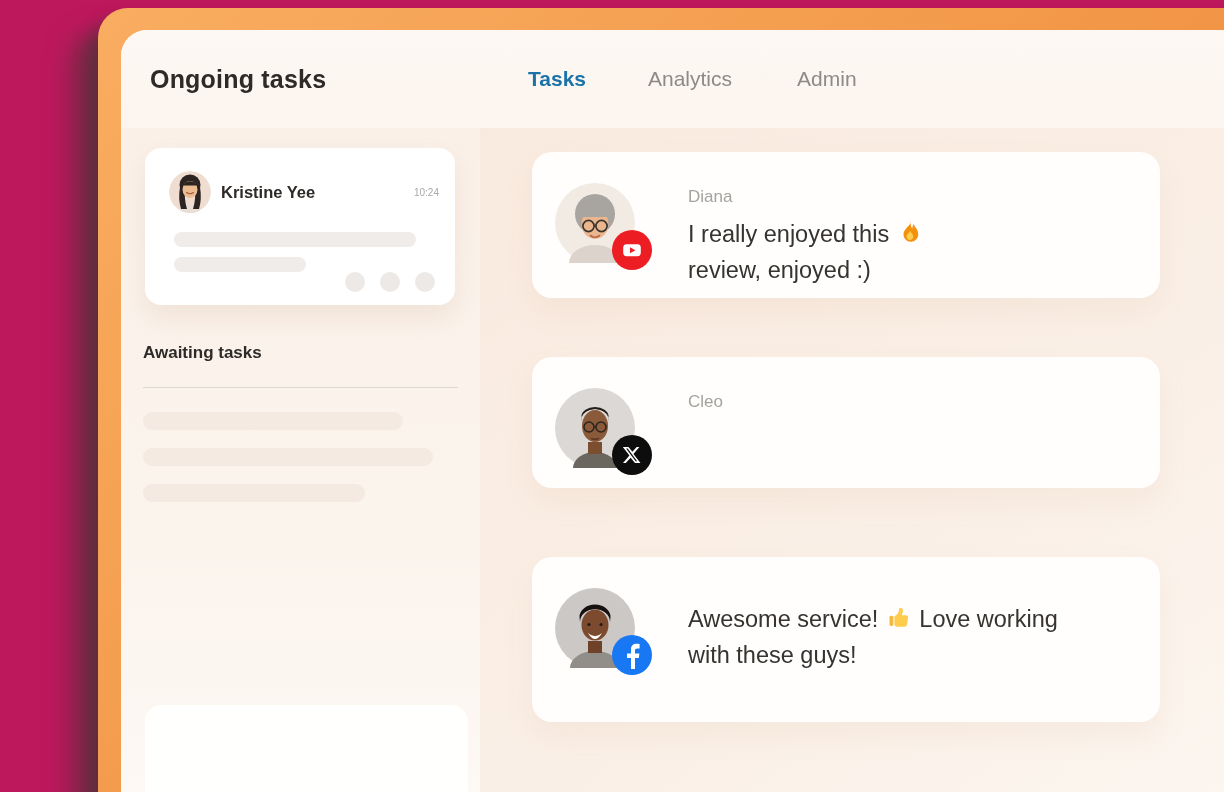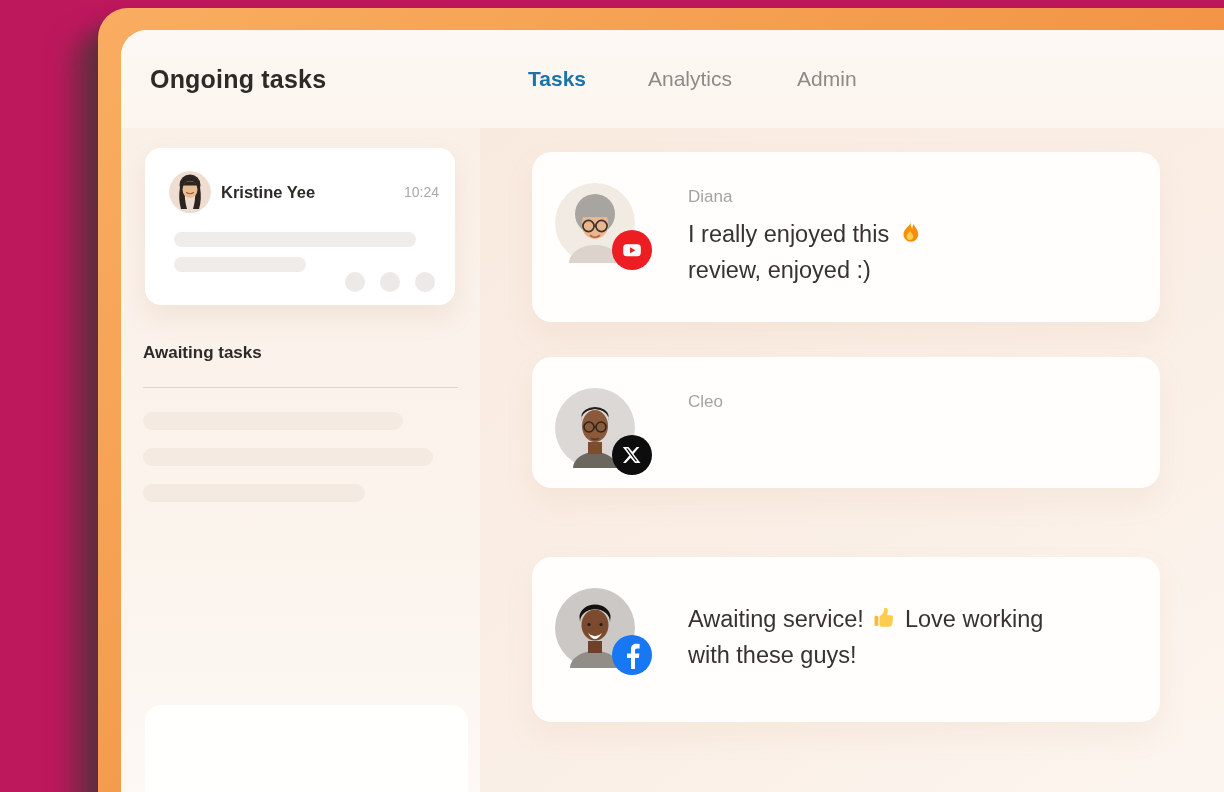--- a/index.html
+++ b/index.html
@@ -81,21 +81,21 @@
   .task-avatar {
     width: 42px; height: 42px; border-radius: 50%;
     overflow: hidden; flex: none;
   }
   .task-name {
     margin-left: 10px;
     font-size: 16.5px; font-weight: 700; color: #2d2a27;
   }
   .task-time {
     margin-left: auto;
-    font-size: 14px; color: #aba8a5;
+    font-size: 10px; color: #aba8a5;
   }
   .skel { background: #efecea; border-radius: 8px; height: 15px; }
   .task-skel-1 { margin: 19px 0 0 5px; width: 242px; }
   .task-skel-2 { margin: 10px 0 0 5px; width: 132px; }
   .task-dots {
     position: absolute; right: 20px; bottom: 13px;
     display: flex; gap: 15px;
   }
   .task-dots .dot {
     width: 20px; height: 20px; border-radius: 50%; background: #ece9e7;
@@ -120,21 +120,21 @@
     border-radius: 16px;
   }
 
   
   .msg-card {
     position: absolute; left: 52px; width: 628px;
     background: #fffefd; border-radius: 20px;
     box-shadow: 0 14px 28px rgba(205, 160, 120, 0.10);
     cursor: pointer;
   }
-  .msg-card-1 { top: 24px;  height: 170px; }
+  .msg-card-1 { top: 24px;  height: 146px; }
   .msg-card-2 { top: 229px; height: 131px; }
   .msg-card-3 { top: 429px; height: 165px; }
   .msg-avatar-wrap { position: absolute; left: 23px; top: 31px; width: 80px; height: 80px; }
   .msg-avatar { width: 80px; height: 80px; border-radius: 50%; overflow: hidden; }
   .platform-badge {
     position: absolute; left: 57px; top: 47px;
     width: 40px; height: 40px; border-radius: 50%;
     display: flex; align-items: center; justify-content: center;
   }
   .badge-youtube  { background: #ed1d24; }
@@ -287,21 +287,21 @@
                 </svg>
               </span>
               <span class="platform-badge badge-facebook">
                 <svg width="40" height="40" viewBox="0 0 40 40">
                   <path d="M23 34 v-11 h3.8 l.6 -4.5 h-4.4 v-2.9 c0 -1.3 .5 -2.2 2.4 -2.2 h2.2 V9 c-.5 -.1 -1.8 -.2 -3.2 -.2 -3.2 0 -5.4 1.9 -5.4 5.5 v4.2 h-4 V23 h4 v11 z" fill="#ffffff"></path>
                 </svg>
               </span>
             </div>
             <div class="msg-text">
               <div class="msg-body">
-                <span>Awaiting service!</span>
+                <span>Awesome service!</span>
                 <span class="emoji-icon">
                   <svg width="26" height="26" viewBox="0 0 24 24">
                     <path d="M7.8 11.2 c2.2 -.9 3.7 -2.6 4.1 -4.9 .2 -1 .2 -2.8 1.5 -2.8 1.2 0 2.2 1 2.2 2.6 0 1.4 -.5 3.2 -1 4.2 h3.9 c1.1 0 2 .9 1.9 2 l-.9 6.3 c-.2 1.3 -1.3 2.3 -2.6 2.3 H9.8 c-1.1 0 -2 -.9 -2 -2 z" fill="#ffcc4d"></path>
                     <rect x="3.2" y="10.8" width="3.6" height="9.4" rx="1.5" fill="#f4b93e"></rect>
                   </svg>
                 </span>
                 <span>Love working</span>
                 <br>
                 <span>with these guys!</span>
               </div>

